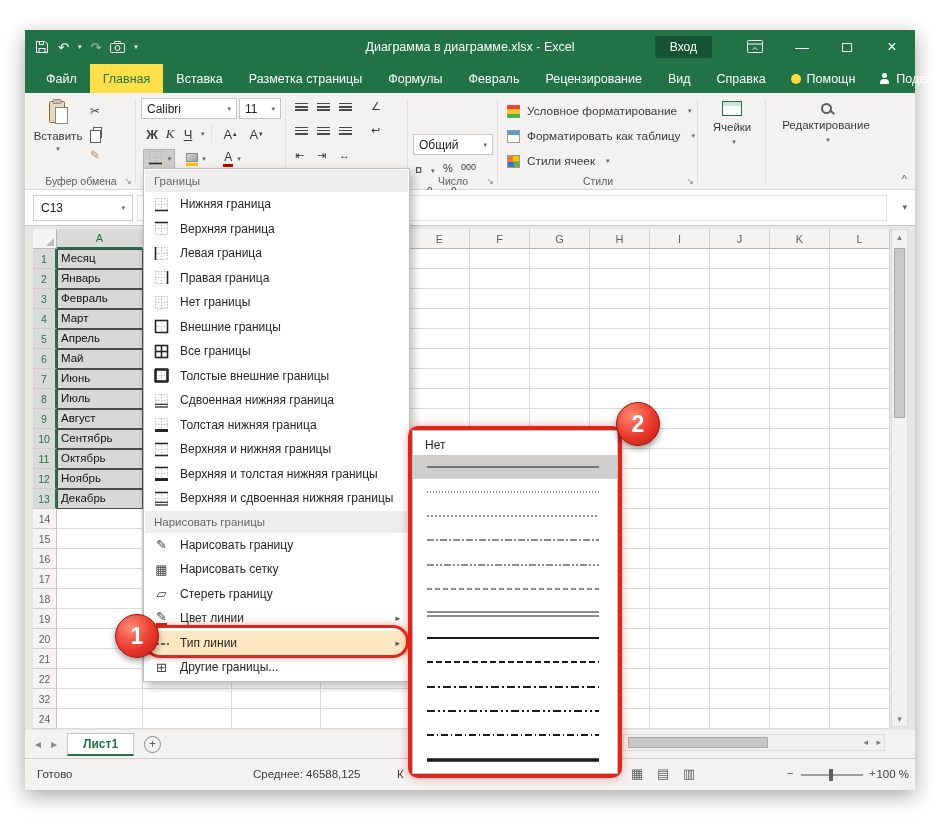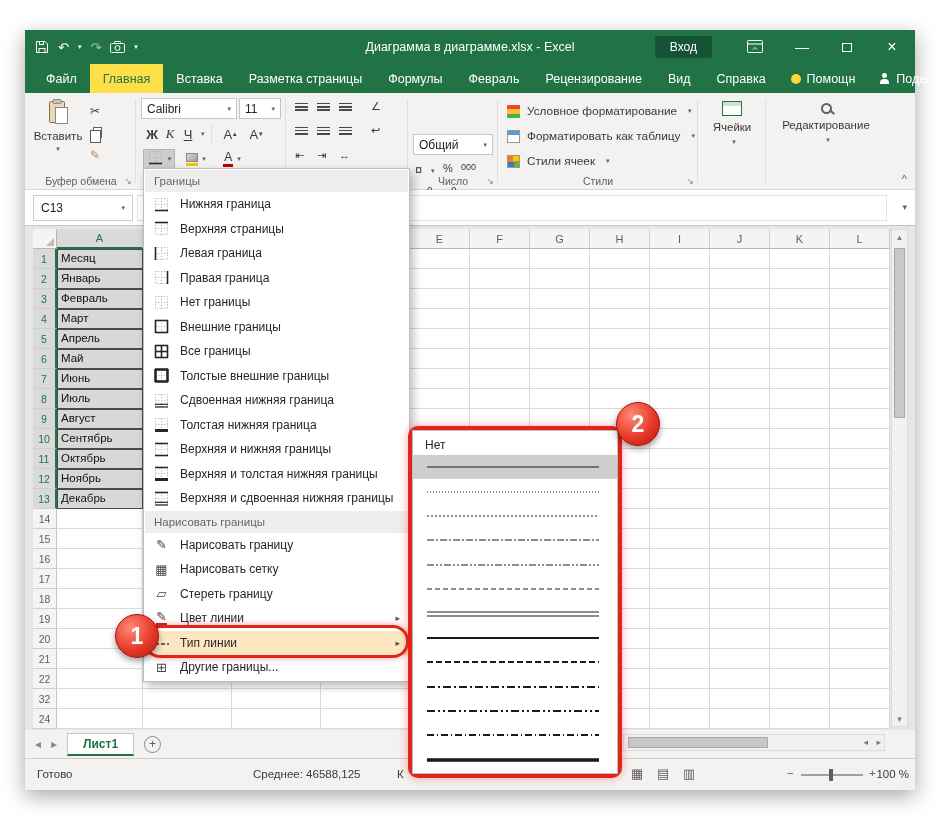--- a/index.html
+++ b/index.html
@@ -765,21 +765,21 @@
       </div>
       <div class="mitem">
         <span class="micon">
           <svg width="17" height="17" viewBox="0 0 17 17">
             <rect x="2.5" y="2.5" width="12" height="12" stroke="#a6a6a6" stroke-width="1" stroke-dasharray="1,1.8" fill="none"></rect>
             <line x1="2.5" y1="8.5" x2="14.5" y2="8.5" stroke="#a6a6a6" stroke-width="1" stroke-dasharray="1,1.8" fill="none"></line>
             <line x1="8.5" y1="2.5" x2="8.5" y2="14.5" stroke="#a6a6a6" stroke-width="1" stroke-dasharray="1,1.8" fill="none"></line>
             <line x1="2" y1="2.5" x2="15" y2="2.5" stroke="#262626" stroke-width="1.6"></line>
           </svg>
         </span>
-        <span>Верхняя страницы</span>
+        <span>Верхняя граница</span>
       </div>
       <div class="mitem">
         <span class="micon">
           <svg width="17" height="17" viewBox="0 0 17 17">
             <rect x="2.5" y="2.5" width="12" height="12" stroke="#a6a6a6" stroke-width="1" stroke-dasharray="1,1.8" fill="none"></rect>
             <line x1="2.5" y1="8.5" x2="14.5" y2="8.5" stroke="#a6a6a6" stroke-width="1" stroke-dasharray="1,1.8" fill="none"></line>
             <line x1="8.5" y1="2.5" x2="8.5" y2="14.5" stroke="#a6a6a6" stroke-width="1" stroke-dasharray="1,1.8" fill="none"></line>
             <line x1="2.5" y1="2" x2="2.5" y2="15" stroke="#262626" stroke-width="1.6"></line>
           </svg>
         </span>

